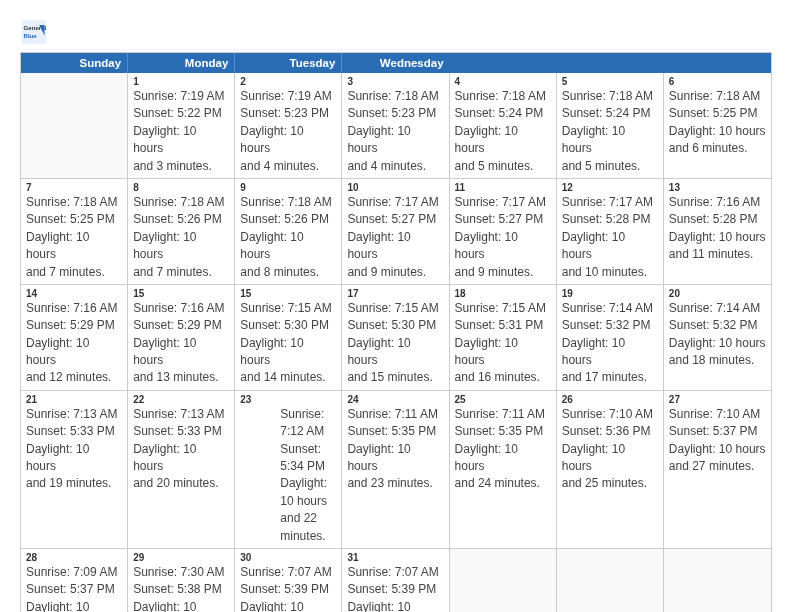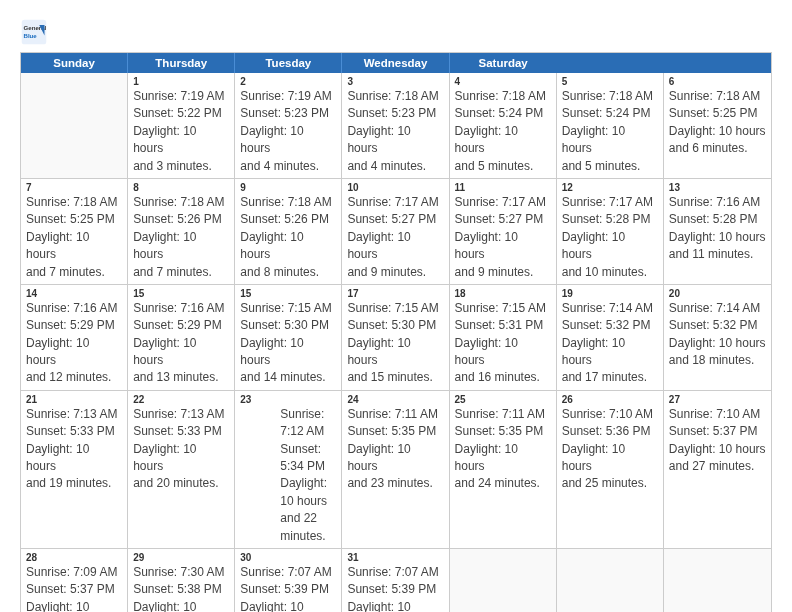--- a/index.html
+++ b/index.html
@@ -64,21 +64,21 @@
     .cal-header {
       display: grid;
       grid-template-columns: repeat(7, 1fr);
       background: #2a6db5;
     }
     .cal-header-cell {
       color: #fff;
       font-size: 11.5px;
       font-weight: bold;
       padding: 4px 6px;
-      text-align: center;
+      text-align: right;
       border-right: 1px solid #4a8dd5;
     }
     .cal-header-cell:last-child { border-right: none; }
     .cal-body {
       flex: 1;
       display: flex;
       flex-direction: column;
     }
     .cal-row {
       display: grid;
@@ -129,24 +129,23 @@
     </div>
     <div class="title-section">
       <div class="month-title"></div>
       <div class="location-title"></div>
     </div>
   </div>
 
   <div class="calendar">
     <div class="cal-header">
     <div class="cal-header-cell">Sunday</div>
-        <div class="cal-header-cell">Thursday</div>
+        <div class="cal-header-cell">Monday</div>
         <div class="cal-header-cell">Tuesday</div>
         <div class="cal-header-cell">Wednesday</div>
-        <div class="cal-header-cell">Saturday</div>
       </div>
     <div class="cal-body">
     <div class="cal-row">
           <div class="cal-cell empty"></div>
           <div class="cal-cell">
             <span class="day-num">1</span>
             <div class="cell-info" style="white-space: pre-line;">Sunrise: 7:19 AM
 Sunset: 5:22 PM
 Daylight: 10 hours
 and 3 minutes.</div>

